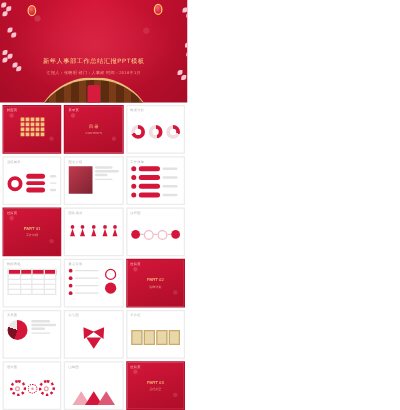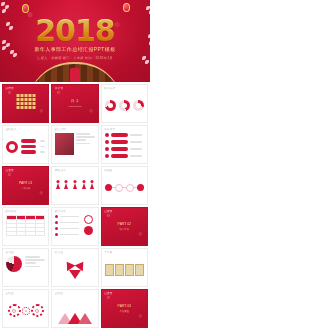--- a/index.html
+++ b/index.html
@@ -240,21 +240,20 @@
     <span class="petal" style="top:4px;left:3px"></span>
   </div>
   <div class="blossom bl-g">
     <span class="petal" style="top:0;left:0"></span>
     <span class="petal" style="top:3px;left:3px"></span>
   </div>
 
   <div class="lantern lan-1"></div>
   <div class="lantern lan-2"></div>
 
-  <div class="title-2018">2018</div>
   <div class="hero-sub">新年人事部工作总结汇报PPT模板</div>
   <div class="hero-meta">汇报人：张晓明    部门：人事部    时间：2018年1月</div>
 
   <div class="hero-fan"></div>
 </div>
 
 <div class="grid">
 
   <div class="slide slide-red">
     <div class="cover-art"></div>

